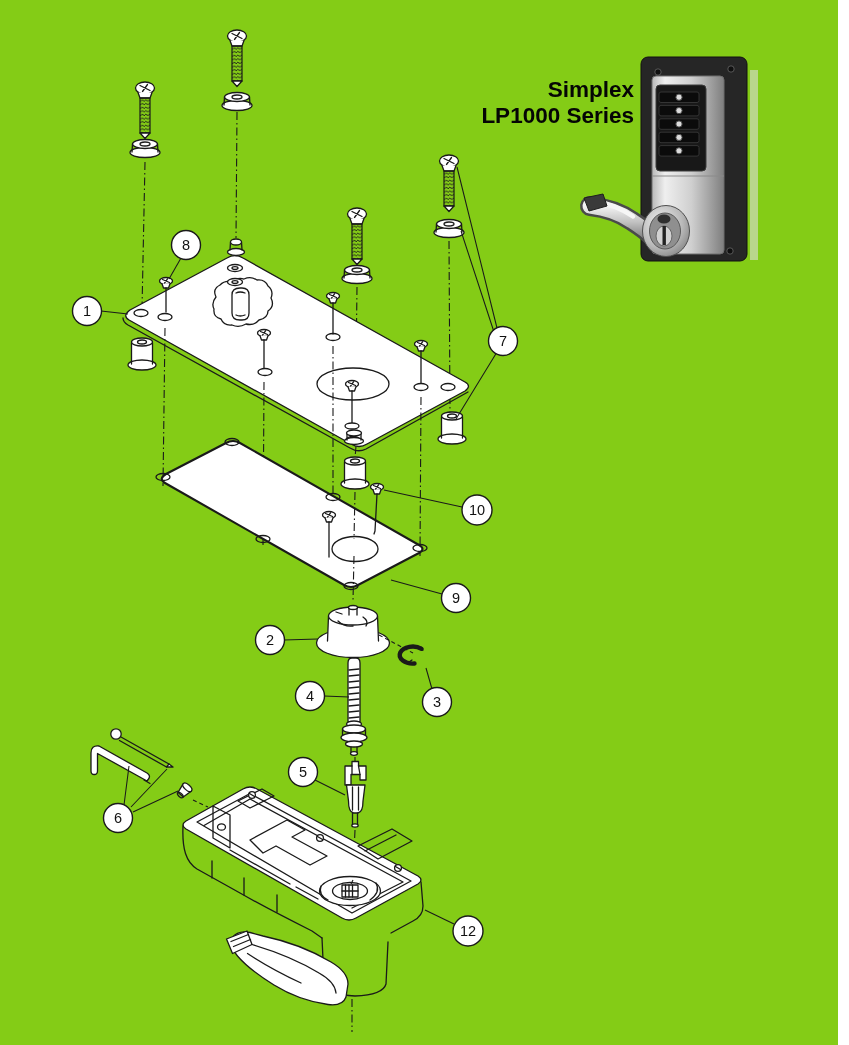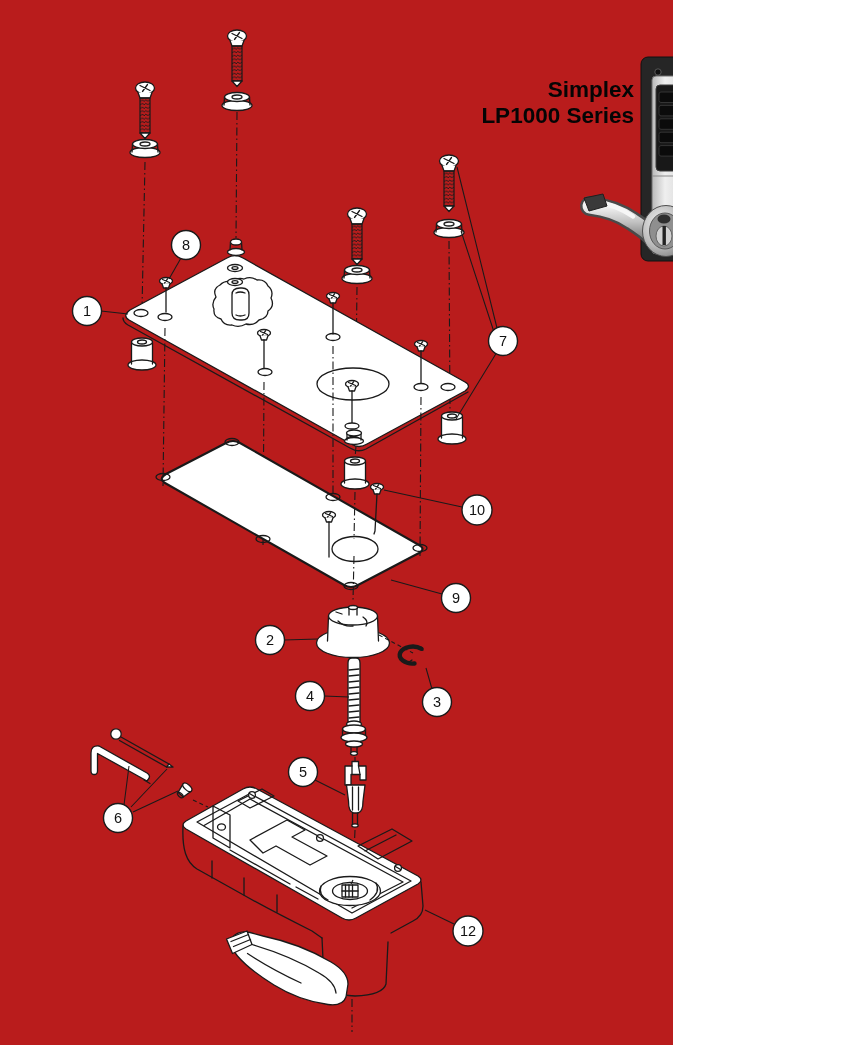--- a/index.html
+++ b/index.html
@@ -1,16 +1,16 @@
 <!DOCTYPE html>
 <html><head>
 <meta charset="utf-8">
 <style>
   html,body{margin:0;padding:0;background:#ffffff;}
-  .stage{position:relative;width:673px;height:1045px;background:#b91c1c;overflow:hidden;
+  .stage{position:relative;width:838px;height:1045px;background:#84cc16;overflow:hidden;
          font-family:"Liberation Sans",sans-serif;}
   svg{position:absolute;left:0;top:0;}
   .l{fill:none;stroke:#1a1a1a;stroke-width:1.3;stroke-linecap:round;stroke-linejoin:round;}
   .w{fill:#ffffff;stroke:#1a1a1a;stroke-width:1.3;stroke-linecap:round;stroke-linejoin:round;}
   .thk{stroke-width:2.1;}
   .d{fill:none;stroke:#1a1a1a;stroke-width:1.1;stroke-dasharray:8 3 1.5 3;}
   .dd{fill:none;stroke:#1a1a1a;stroke-width:1.1;stroke-dasharray:4 3;}
   .t{fill:none;stroke:#1a1a1a;stroke-width:1.05;}
   .co{fill:#ffffff;stroke:#1a1a1a;stroke-width:1.4;}
   .cot{font-family:"Liberation Sans",sans-serif;font-size:14.5px;fill:#111;text-anchor:middle;}

